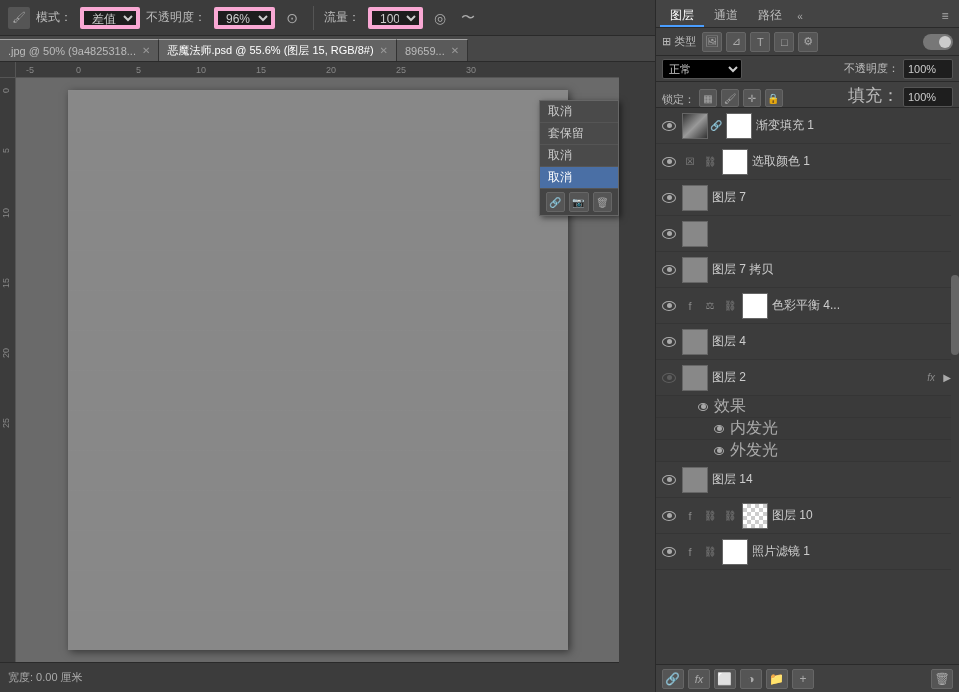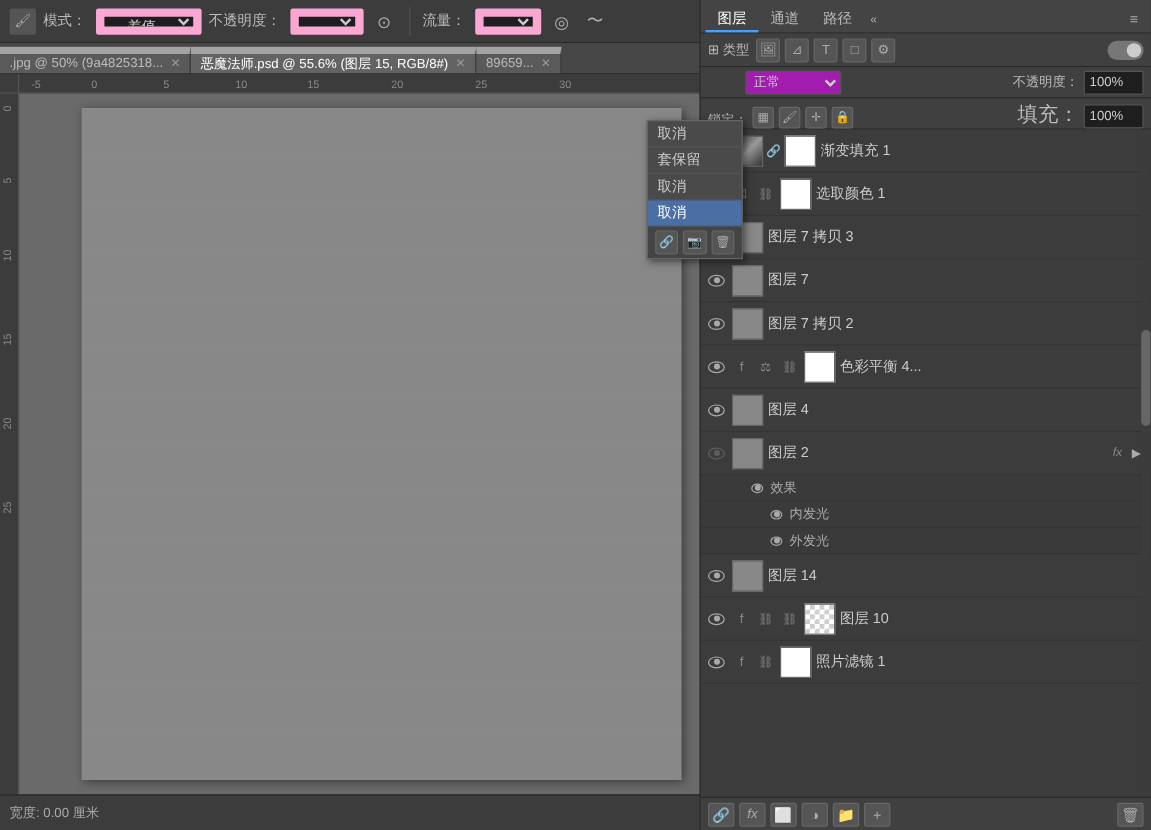--- a/index.html
+++ b/index.html
@@ -32,25 +32,25 @@
       color: #aaa;
       font-size: 11px;
     }
     .toolbar-label {
       color: #bbb;
       font-size: 12px;
       margin-right: 2px;
     }
     .toolbar-select {
       background: #1e1e1e;
-      border: 7px solid #f9a8d4;
+      border: 4px solid #f9a8d4;
       color: #ccc;
       font-size: 12px;
       height: 22px;
-      padding: 0 15px;
+      padding: 0 4px;
       border-radius: 2px;
       cursor: pointer;
     }
     .toolbar-separator {
       width: 1px;
       height: 24px;
       background: #555;
       margin: 0 4px;
     }
     .toolbar-btn-icon {
@@ -70,21 +70,21 @@
       border-bottom: 1px solid #2a2a2a;
     }
     .tab {
       height: 22px;
       padding: 0 8px;
       background: #5a5a5a;
       color: #bbb;
       font-size: 11px;
       display: flex; align-items: center;
       border-right: 1px solid #333;
-      border-top: 6px solid #a3a3a3;
+      border-top: 1px solid #a3a3a3;
       cursor: pointer;
       white-space: nowrap;
       max-width: 250px;
       overflow: hidden;
       text-overflow: ellipsis;
     }
     .tab.active {
       background: #636363;
       color: #fff;
     }
@@ -166,21 +166,21 @@
       align-items: center;
       padding: 0 8px;
       font-size: 11px;
       color: #aaa;
     }
 
     
     .right-panel {
       position: absolute;
       top: 0; right: 0;
-      width: 376px;
+      width: 304px;
       height: 692px;
       background: #3c3c3c;
       border-left: 1px solid #2a2a2a;
     }
 
     
     .panel-tabs {
       height: 28px;
       background: #444;
       display: flex;
@@ -257,29 +257,28 @@
     .layer-blend-row {
       height: 26px;
       background: #404040;
       display: flex;
       align-items: center;
       padding: 0 6px;
       gap: 4px;
       border-bottom: 1px solid #2a2a2a;
     }
     .blend-select {
-      background: #a21caf;
+      background: #000000;
       border: 1px solid #555;
       color: #ccc;
       font-size: 11px;
       height: 20px;
       padding: 0 2px;
       border-radius: 2px;
       width: 80px;
-      margin-left: 31px;
     }
     .opacity-label {
       font-size: 11px;
       color: #bbb;
       margin-left: auto;
     }
     .opacity-value {
       background: #1e1e1e;
       border: 1px solid #555;
       color: #ccc;
@@ -442,21 +441,21 @@
       border-bottom: 1px solid #353535;
       background: #3a3a3a;
     }
     .layer-sub-icon {
       width: 14px; height: 14px;
       display: flex; align-items: center; justify-content: center;
       color: #888;
       font-size: 10px;
     }
     .layer-sub-name {
-      font-size: 11px;
+      font-size: 16px;
       color: #aaa;
     }
 
     
     .layer-toolbar {
       height: 28px;
       background: #404040;
       border-top: 1px solid #2a2a2a;
       display: flex;
       align-items: center;
@@ -641,44 +640,43 @@
     <div class="layer-item">
       <div class="layer-visibility">
           <div class="eye-icon"></div>
         </div>
       <div class="layer-extra-icon">☒</div>
       <div class="layer-extra-icon">⛓</div>
       <div class="layer-mask-thumb white"></div>
       <span class="layer-name">选取颜色 1</span>
     </div>
 
-    <div class="layer-item">
-      <div class="layer-visibility">
-          <div class="eye-icon"></div>
-        </div>
-      <div class="layer-thumb gray"></div>
-      <span class="layer-name">图层 7 拷贝 3</span>
-    </div>
 
     <div class="layer-item">
       <div class="layer-visibility">
           <div class="eye-icon"></div>
         </div>
       <div class="layer-thumb gray"></div>
       <span class="layer-name">图层 7</span>
     </div>
 
     <div class="layer-item">
       <div class="layer-visibility">
           <div class="eye-icon"></div>
         </div>
       <div class="layer-thumb gray"></div>
-      <span class="layer-name">图层 7 拷贝 2</span>
-    </div>
-
+    </div>
+
+    <div class="layer-item">
+      <div class="layer-visibility">
+          <div class="eye-icon"></div>
+        </div>
+      <div class="layer-thumb gray"></div>
+      <span class="layer-name">图层 7 拷贝</span>
+    </div>
 
     <div class="layer-item">
       <div class="layer-visibility">
           <div class="eye-icon"></div>
         </div>
       <div class="layer-extra-icon" style="font-size:11px;">f</div>
       <div class="layer-extra-icon">⚖</div>
       <div class="layer-extra-icon">⛓</div>
       <div class="layer-mask-thumb white"></div>
       <span class="layer-name">色彩平衡 4...</span>

